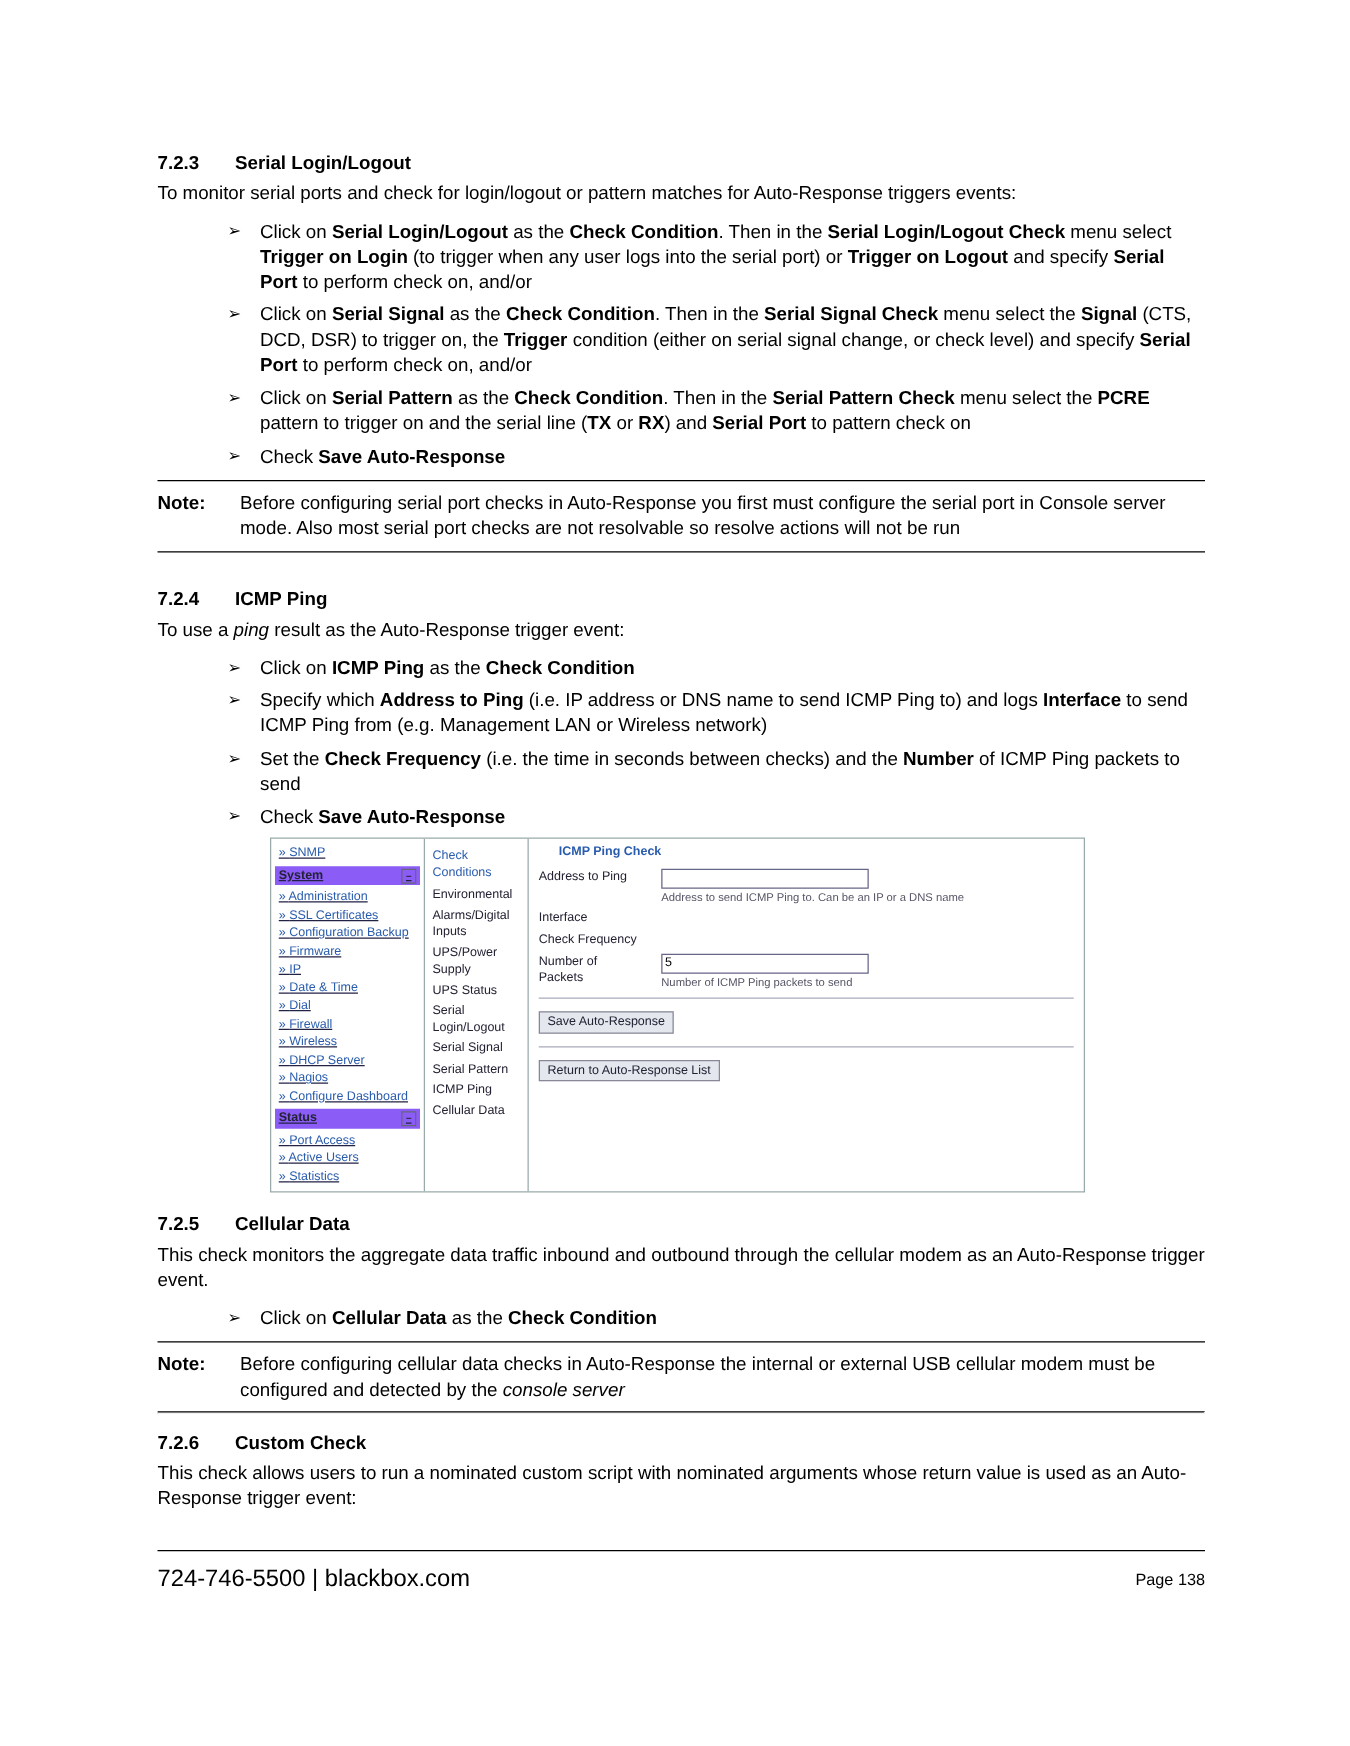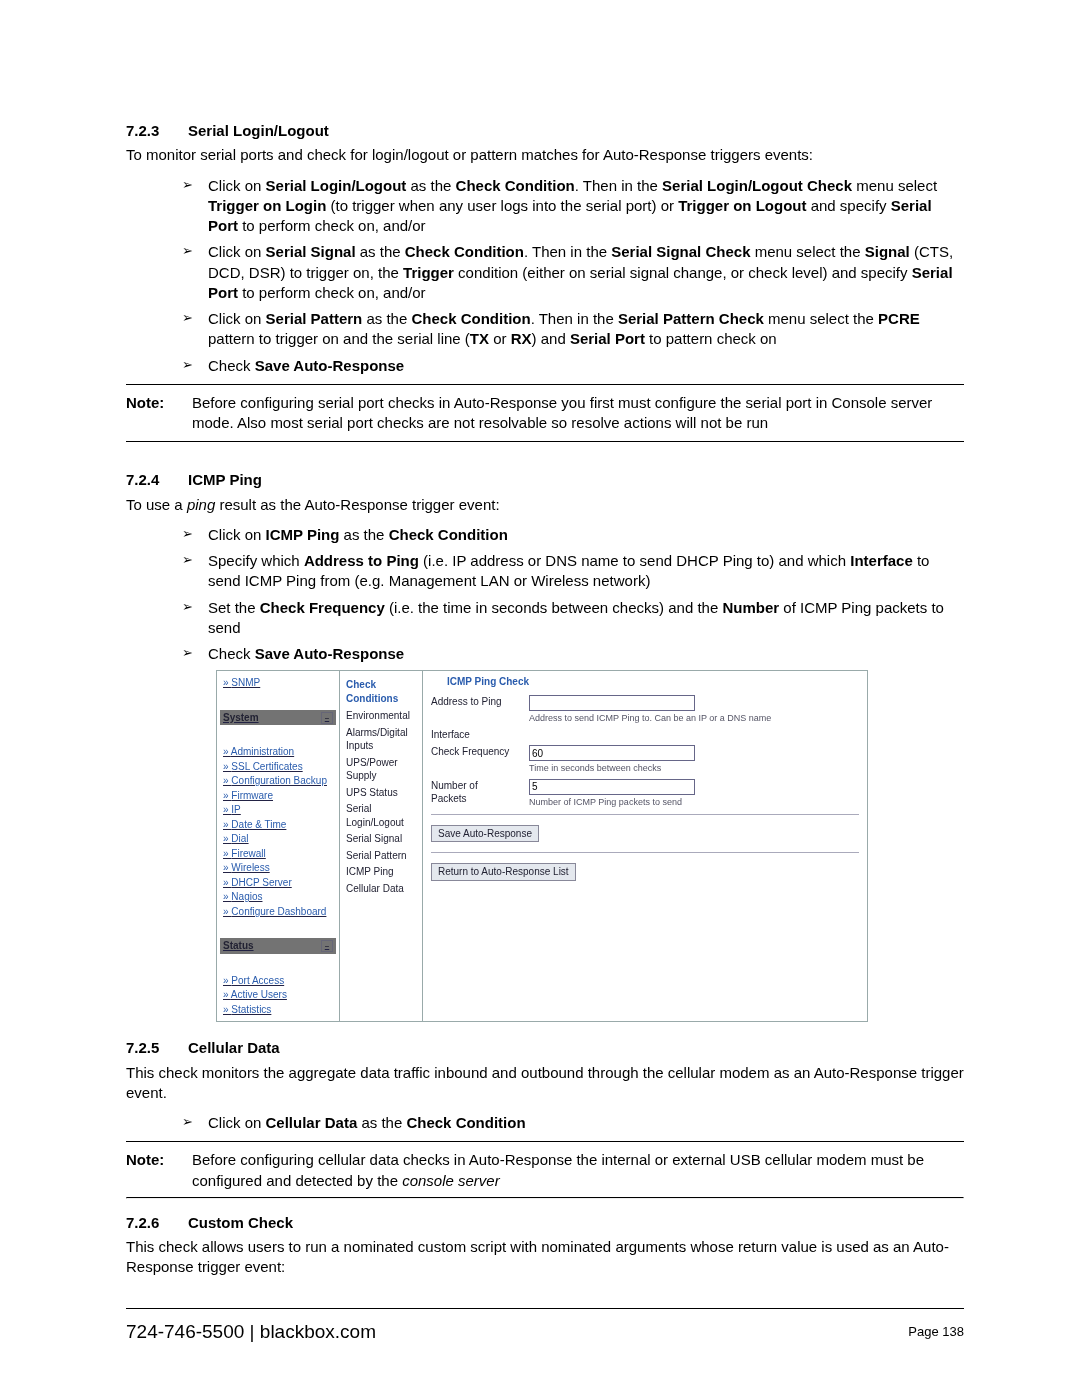--- a/index.html
+++ b/index.html
@@ -15,25 +15,25 @@
   strong{font-weight:bold;}
   em{font-style:italic;}
   hr.sep{border:none;border-top:1px solid #000;margin:8px 0;}
   .note-row{display:flex;gap:20px;}
   .note-row .lbl{font-weight:bold;min-width:46px;}
   .note-row .body{flex:1;}
   
   .shot{margin:6px 0 16px 90px;width:650px;border:1px solid #9aa;font-size:10px;color:#224;}
   .shot .cols{display:flex;}
   .side{width:110px;border-right:1px solid #9aa;padding:4px 6px;text-decoration:underline;}
-  .side .grp{background:#737373;color:#223;font-weight:bold;padding:1px 3px;margin:20px -3px;font-size:10px;display:flex;justify-content:space-between;align-items:center;}
+  .side .grp{background:#8b5cf6;color:#223;font-weight:bold;padding:1px 3px;margin:3px -3px;font-size:10px;display:flex;justify-content:space-between;align-items:center;}
   .side a{display:block;color:#2a5cad;text-decoration:none;margin:1px 0;}
   .side a::before{content:"\00bb  ";}
   .cc{width:70px;border-right:1px solid #9aa;padding:4px 6px;}
-  .cc .ttl{color:#2a5cad;font-weight:bold;margin-bottom:4px;}
+  .cc .ttl{color:#2a5cad;font-weight:normal;margin-bottom:4px;}
   .cc div{margin:3px 0;color:#223;}
   .form{flex:1;padding:4px 8px;}
   .form .ttl{color:#2a5cad;font-weight:bold;margin-bottom:6px;padding-left:16px;}
   .fr{display:flex;align-items:flex-start;gap:8px;margin:4px 0;}
   .fr .lab{width:90px;color:#223;}
   .fr .ctl{flex:1;}
   .fr input[type=text]{width:160px;height:14px;border:1px solid #668;font-size:10px;padding:0 2px;}
   .fr select{width:110px;height:16px;border:1px solid #668;font-size:10px;}
   .hint{display:block;color:#556;font-size:9px;margin-top:1px;}
   .btn{display:inline-block;border:1px solid #889;background:#e4e8ee;padding:1px 6px;font-size:10px;color:#223;margin:4px 0;}
@@ -99,21 +99,21 @@
   <div class="indent-steps">
     <div class="step">
         <span class="arr">➢</span>
       <span class="body">
         <span>Click on </span><strong>ICMP Ping</strong><span> as the </span><strong>Check Condition</strong>
       </span>
       </div>
     <div class="step">
         <span class="arr">➢</span>
       <span class="body">
-        <span>Specify which </span><strong>Address to Ping</strong><span> (i.e. IP address or DNS name to send DHCP Ping to) and which </span><strong>Interface</strong><span> to send ICMP Ping from (e.g. Management LAN or Wireless network)</span>
+        <span>Specify which </span><strong>Address to Ping</strong><span> (i.e. IP address or DNS name to send ICMP Ping to) and logs </span><strong>Interface</strong><span> to send ICMP Ping from (e.g. Management LAN or Wireless network)</span>
       </span>
       </div>
     <div class="step">
         <span class="arr">➢</span>
       <span class="body">
         <span>Set the </span><strong>Check Frequency</strong><span> (i.e. the time in seconds between checks) and the </span><strong>Number</strong><span> of ICMP Ping packets to send</span>
       </span>
       </div>
     <div class="step">
         <span class="arr">➢</span>
@@ -173,21 +173,20 @@
         <div class="ttl">ICMP Ping Check</div>
         <div class="fr">
           <div class="lab">Address to Ping</div>
           <div class="ctl"><input type="text" style=""><span class="hint">Address to send ICMP Ping to. Can be an IP or a DNS name</span></div>
         </div>
         <div class="fr">
           <div class="lab">Interface</div>
         </div>
         <div class="fr">
           <div class="lab">Check Frequency</div>
-          <div class="ctl"><input type="text" value="60" style=""><span class="hint">Time in seconds between checks</span></div>
         </div>
         <div class="fr">
           <div class="lab"><span>Number of</span><br><span>Packets</span></div>
           <div class="ctl"><input type="text" value="5" style=""><span class="hint">Number of ICMP Ping packets to send</span></div>
         </div>
         <div class="sep2"></div>
         <span class="btn">Save Auto-Response</span>
         <div class="sep2"></div>
         <span class="btn">Return to Auto-Response List</span>
       </div>

